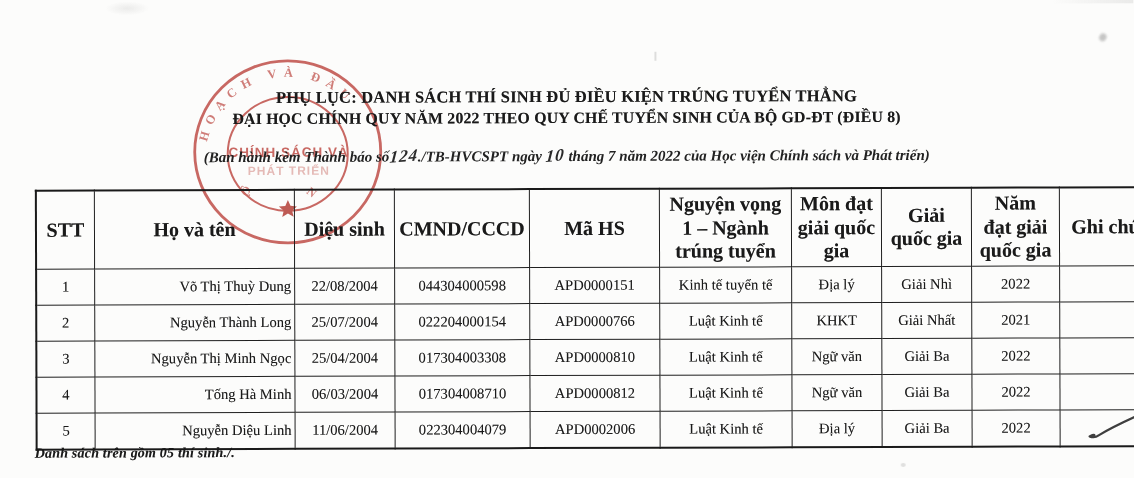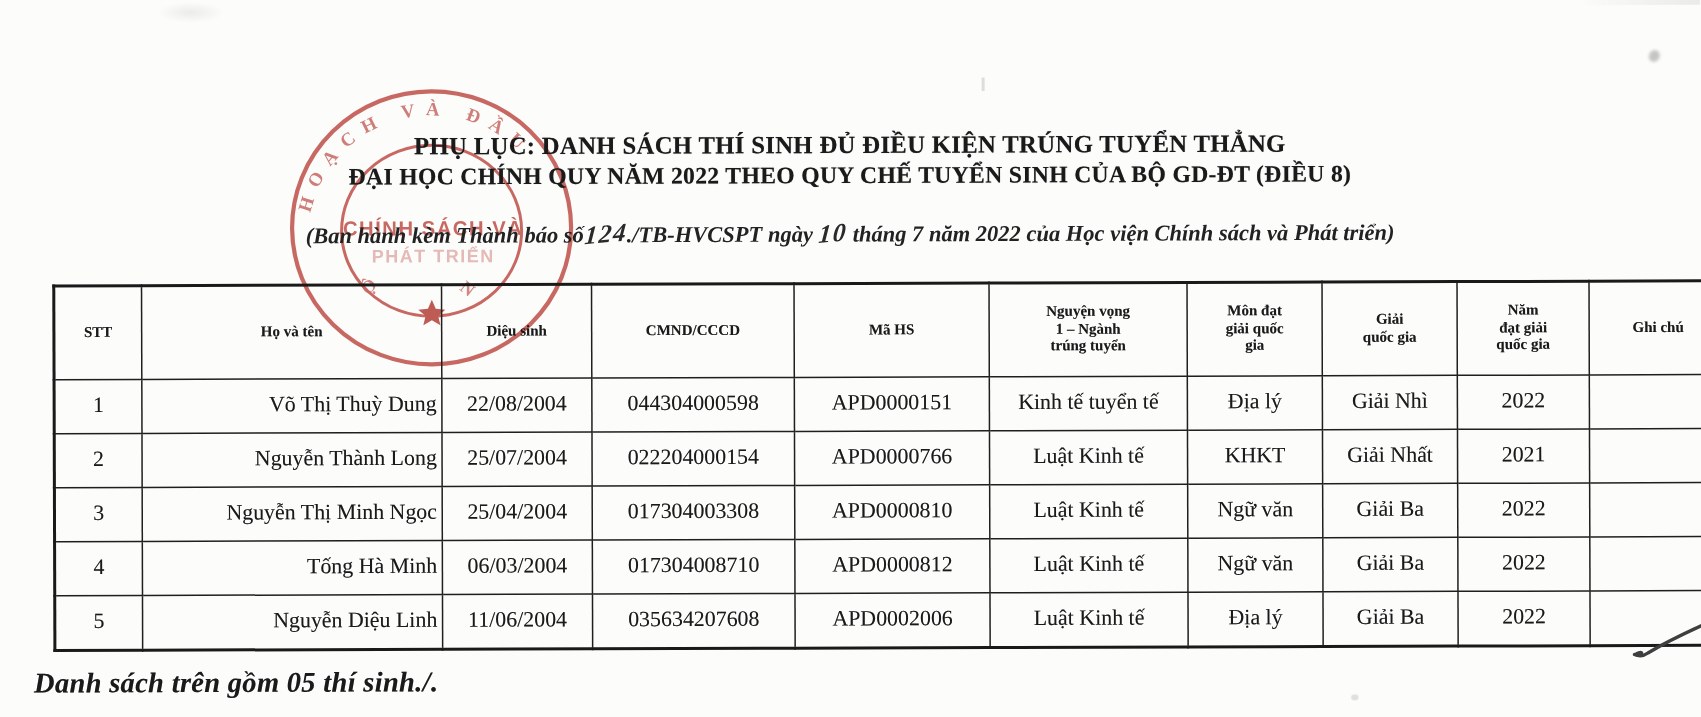--- a/index.html
+++ b/index.html
@@ -40,36 +40,36 @@
     border-collapse:collapse;table-layout:fixed;width:1065px;
     background:transparent;
   }
   th,td{
     border:1.6px solid #1f1f1f;
     text-shadow:0 0 .4px rgba(0,0,0,.35);
     overflow:hidden;
   }
   table{border:2.4px solid #1a1a1a;}
   th{
-    font-size:10px;font-weight:bold;line-height:1.18;
+    font-size:20px;font-weight:bold;line-height:1.18;
     text-align:center;vertical-align:middle;padding:3px 2px;
     height:55px;
   }
   td{
     font-size:14.6px;text-align:center;vertical-align:middle;
     height:33px;padding:1px 3px;white-space:nowrap;
   }
   td.col-1{text-align:right;padding-left:10px;}
   .col-0{width:53px}.col-1{width:195px}.col-2{width:95px}.col-3{width:130px}
   .col-4{width:125px}.col-5{width:127px}.col-6{width:85px}.col-7{width:85px}
   .col-8{width:83px}.col-9{width:87px}
   
   .footer-note{
-    position:absolute;top:444px;left:22px;
-    font-style:italic;font-weight:bold;font-size:19px;
+    position:absolute;top:444px;left:34px;
+    font-style:italic;font-weight:bold;font-size:14px;
     letter-spacing:.2px;text-shadow:0 0 .4px rgba(0,0,0,.35);
   }
   
   .stamp{
     position:absolute;left:188px;top:56px;
     mix-blend-mode:multiply;opacity:.82;
     pointer-events:none;
   }
   
   .pen-tick{position:absolute;left:1084px;top:410px;}
@@ -176,21 +176,21 @@
             <td class="col-5">Luật Kinh tế</td>
             <td class="col-6">Ngữ văn</td>
             <td class="col-7">Giải Ba</td>
             <td class="col-8">2022</td>
             <td class="col-9"></td>
           </tr>
           <tr>
             <td class="col-0">5</td>
             <td class="col-1">Nguyễn Diệu Linh</td>
             <td class="col-2">11/06/2004</td>
-            <td class="col-3">035634207608</td>
+            <td class="col-3">022304004079</td>
             <td class="col-4">APD0002006</td>
             <td class="col-5">Luật Kinh tế</td>
             <td class="col-6">Địa lý</td>
             <td class="col-7">Giải Ba</td>
             <td class="col-8">2022</td>
             <td class="col-9"></td>
           </tr>
         </tbody>
     </table>
   </div>

